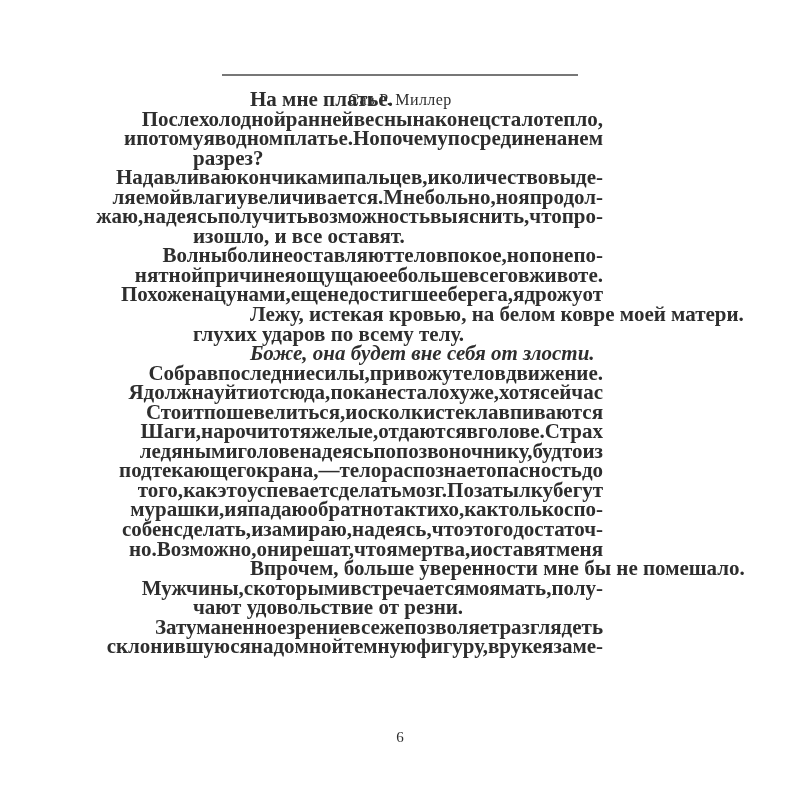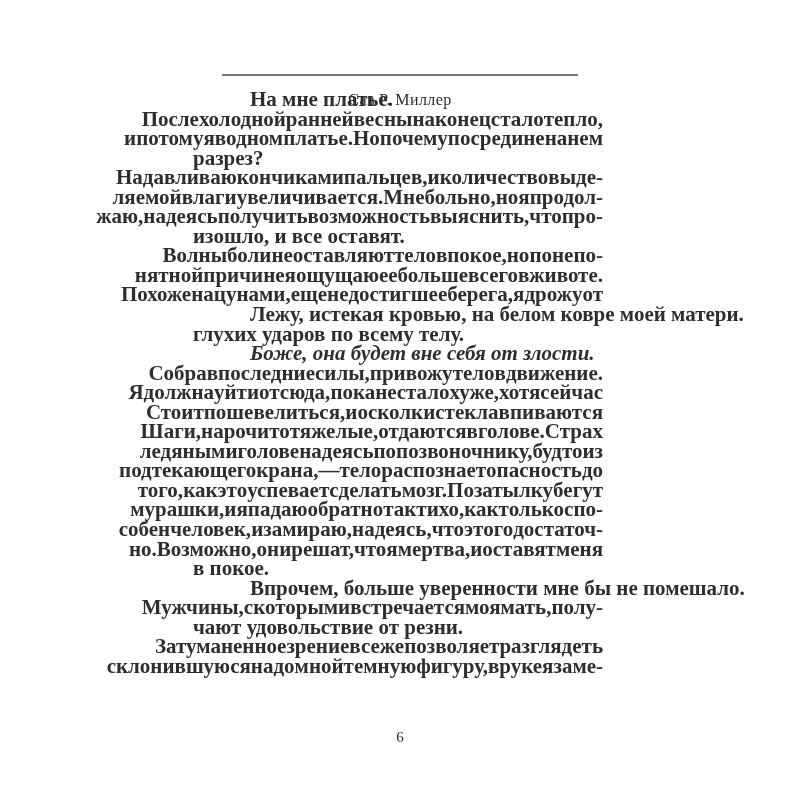--- a/index.html
+++ b/index.html
@@ -237,41 +237,40 @@
         <span>падаю</span>
         <span>обратно</span>
         <span>так</span>
         <span>тихо,</span>
         <span>как</span>
         <span>только</span>
         <span>спо-</span>
       </div>
       <div class="line justify">
         <span>собен</span>
-        <span>человек,</span>
+        <span>сделать,</span>
         <span>и</span>
         <span>замираю,</span>
         <span>надеясь,</span>
         <span>что</span>
         <span>этого</span>
         <span>достаточ-</span>
       </div>
       <div class="line justify">
         <span>но.</span>
         <span>Возможно,</span>
         <span>они</span>
         <span>решат,</span>
         <span>что</span>
         <span>я</span>
         <span>мертва,</span>
         <span>и</span>
         <span>оставят</span>
         <span>меня</span>
       </div>
-      <div class="line">в покое.</div>
       <div class="line indent">Впрочем, больше уверенности мне бы не помешало.</div>
       <div class="line indent justify">
         <span>Мужчины,</span>
         <span>с</span>
         <span>которыми</span>
         <span>встречается</span>
         <span>моя</span>
         <span>мать,</span>
         <span>полу-</span>
       </div>

